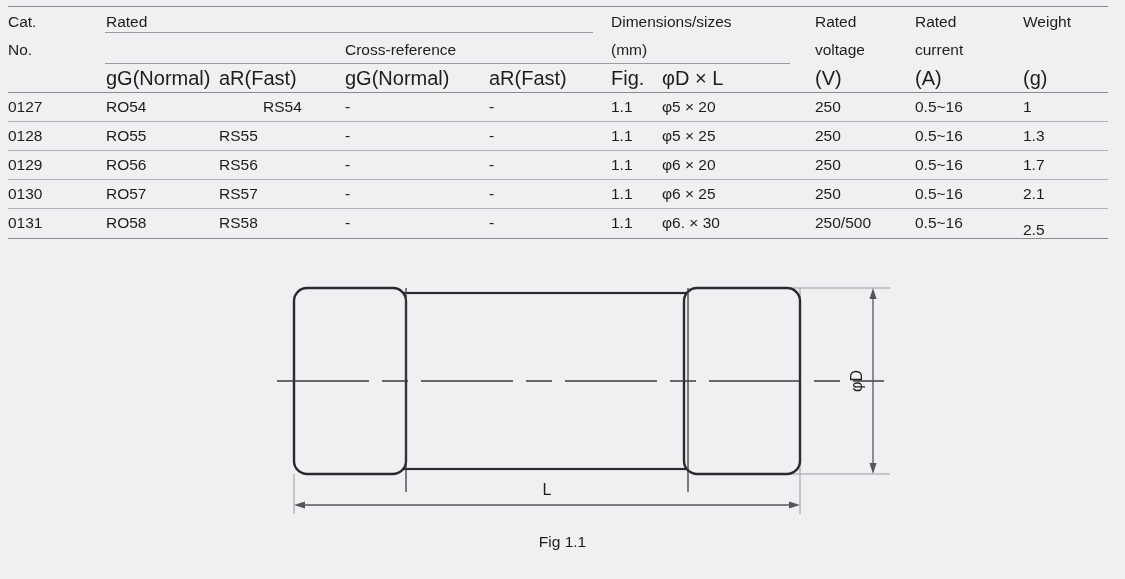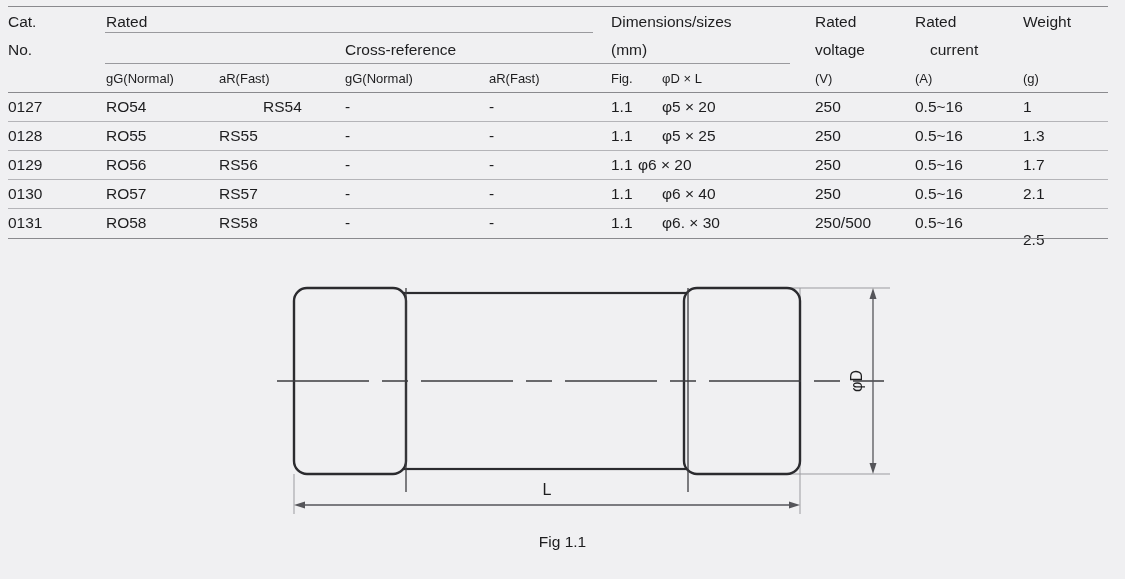--- a/index.html
+++ b/index.html
@@ -74,21 +74,21 @@
   }
 
   
   .hdr, .cell {
     position: absolute;
     white-space: nowrap;
     font-size: 15.5px;
     line-height: 19px;
   }
   .sub {
-    font-size: 13px;
+    font-size: 20px;
   }
 
   
   .drawing {
     position: absolute;
     left: 0;
     top: 252px;
     width: 1125px;
     height: 327px;
   }
@@ -118,21 +118,21 @@
   <div class="hdr" style="left:106px; top:12px;">Rated</div>
   <div class="hdr" style="left:345px; top:40px;">Cross-reference</div>
 
   <div class="hdr" style="left:611px; top:12px;">Dimensions/sizes</div>
   <div class="hdr" style="left:611px; top:40px;">(mm)</div>
 
   <div class="hdr" style="left:815px; top:12px;">Rated</div>
   <div class="hdr" style="left:815px; top:40px;">voltage</div>
 
   <div class="hdr" style="left:915px; top:12px;">Rated</div>
-  <div class="hdr" style="left:915px; top:40px;margin-left:15px;">current</div>
+  <div class="hdr" style="left:915px; top:40px;">current</div>
 
   <div class="hdr" style="left:1023px; top:12px;">Weight</div>
 
   <div class="hdr sub" style="left:106px; top:69px;">gG(Normal)</div>
   <div class="hdr sub" style="left:219px; top:69px;">aR(Fast)</div>
   <div class="hdr sub" style="left:345px; top:69px;">gG(Normal)</div>
   <div class="hdr sub" style="left:489px; top:69px;">aR(Fast)</div>
   <div class="hdr sub" style="left:611px; top:69px;">Fig.</div>
   <div class="hdr sub" style="left:662px; top:69px;">φD × L</div>
   <div class="hdr sub" style="left:815px; top:69px;">(V)</div>
@@ -164,48 +164,48 @@
         <div class="cell" style="left: 915px; top: 126px;">0.5~16</div>
         <div class="cell" style="left: 1023px; top: 126px;">1.3</div>
       </div>
       <div>
         <div class="cell" style="left: 8px; top: 155px;">0129</div>
         <div class="cell" style="left: 106px; top: 155px;">RO56</div>
         <div class="cell" style="left: 219px; top: 155px;">RS56</div>
         <div class="cell" style="left: 345px; top: 155px;">-</div>
         <div class="cell" style="left: 489px; top: 155px;">-</div>
         <div class="cell" style="left: 611px; top: 155px;">1.1</div>
-        <div class="cell" style="left: 638px; top: 155px;">φ6 × 20</div>
+        <div class="cell" style="left: 662px; top: 155px;">φ6 × 20</div>
         <div class="cell" style="left: 815px; top: 155px;">250</div>
         <div class="cell" style="left: 915px; top: 155px;">0.5~16</div>
         <div class="cell" style="left: 1023px; top: 155px;">1.7</div>
       </div>
       <div>
         <div class="cell" style="left: 8px; top: 184px;">0130</div>
         <div class="cell" style="left: 106px; top: 184px;">RO57</div>
         <div class="cell" style="left: 219px; top: 184px;">RS57</div>
         <div class="cell" style="left: 345px; top: 184px;">-</div>
         <div class="cell" style="left: 489px; top: 184px;">-</div>
         <div class="cell" style="left: 611px; top: 184px;">1.1</div>
-        <div class="cell" style="left: 662px; top: 184px;">φ6 × 40</div>
+        <div class="cell" style="left: 662px; top: 184px;">φ6 × 25</div>
         <div class="cell" style="left: 815px; top: 184px;">250</div>
         <div class="cell" style="left: 915px; top: 184px;">0.5~16</div>
         <div class="cell" style="left: 1023px; top: 184px;">2.1</div>
       </div>
       <div>
         <div class="cell" style="left: 8px; top: 213px;">0131</div>
         <div class="cell" style="left: 106px; top: 213px;">RO58</div>
         <div class="cell" style="left: 219px; top: 213px;">RS58</div>
         <div class="cell" style="left: 345px; top: 213px;">-</div>
         <div class="cell" style="left: 489px; top: 213px;">-</div>
         <div class="cell" style="left: 611px; top: 213px;">1.1</div>
         <div class="cell" style="left: 662px; top: 213px;">φ6. × 30</div>
         <div class="cell" style="left: 815px; top: 213px;">250/500</div>
         <div class="cell" style="left: 915px; top: 213px;">0.5~16</div>
-        <div class="cell" style="left: 1023px; top: 230px;">2.5</div>
+        <div class="cell" style="left: 1023px; top: 220px;">2.5</div>
       </div>
       <div class="row-rule" style="top: 121px;"></div>
       <div class="row-rule" style="top: 150px;"></div>
       <div class="row-rule" style="top: 179px;"></div>
       <div class="row-rule" style="top: 208px;"></div>
       <div class="rule-bottom" style="top: 238px;"></div>
     </div>
 
 </div>
 

